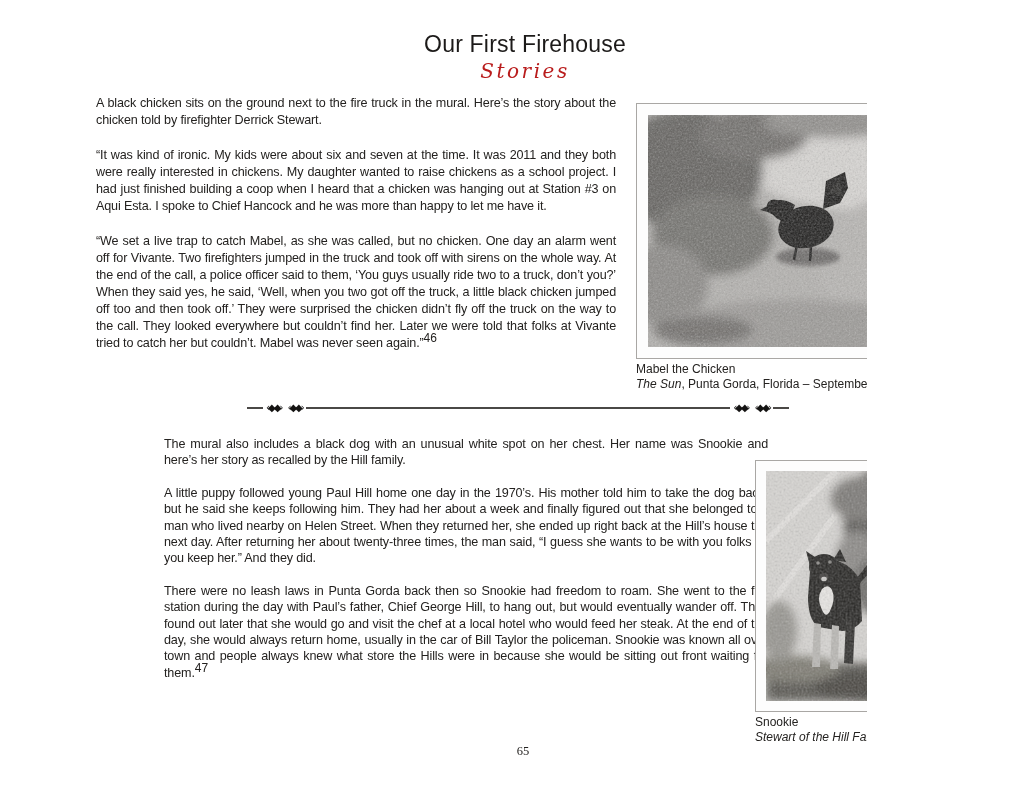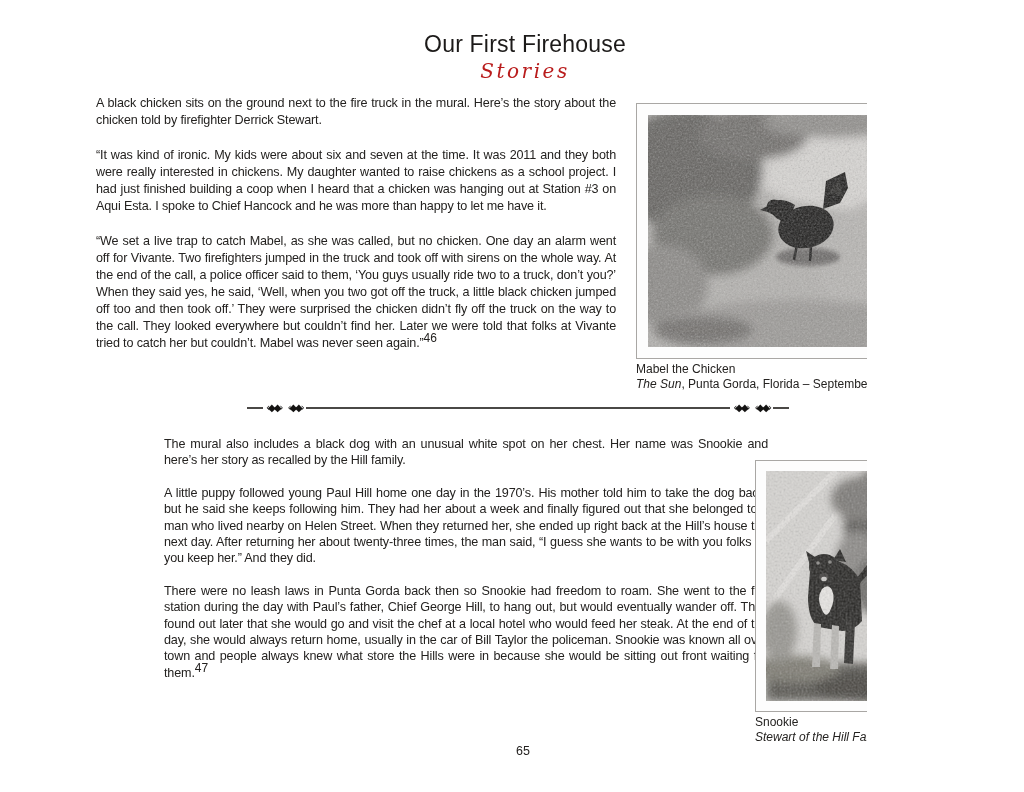--- a/index.html
+++ b/index.html
@@ -58,21 +58,21 @@
   .stub { width: 16px; }
   .long { flex: 1; }
   .orn {
     font-size: 10px; line-height: 1; color: #141312;
     letter-spacing: -2px; margin: 0 3px; white-space: nowrap;
     font-family: "DejaVu Sans", sans-serif;
   }
 
   
   .footer { position: absolute; left: 23px; top: 741px; width: 1000px; text-align: center; }
-  .page-num { font-size: 12.5px; color: #242220; }
+  .page-num { font-size: 12.5px; color: #242220; font-family: Liberation Serif, serif; }
 </style>
 </head>
 <body>
 
 <div class="page">
 
   <header class="header">
     <h1 class="title">Our First Firehouse</h1>
     <div class="subtitle">Stories</div>
   </header>

